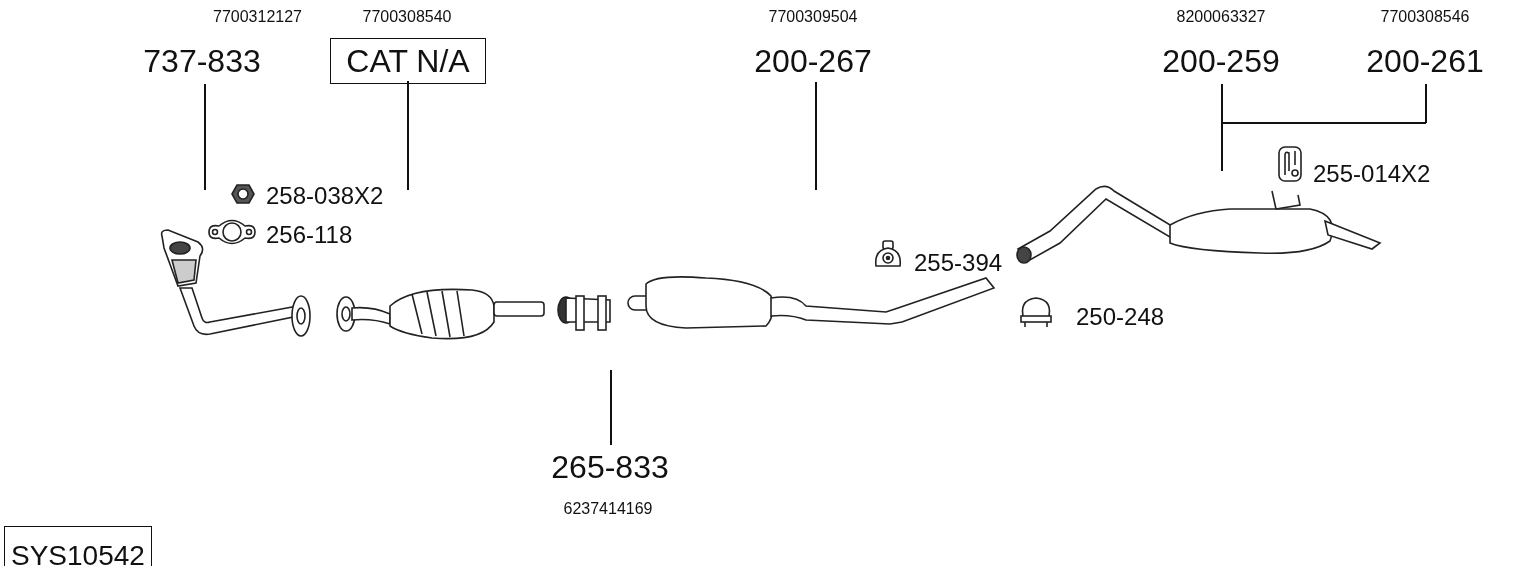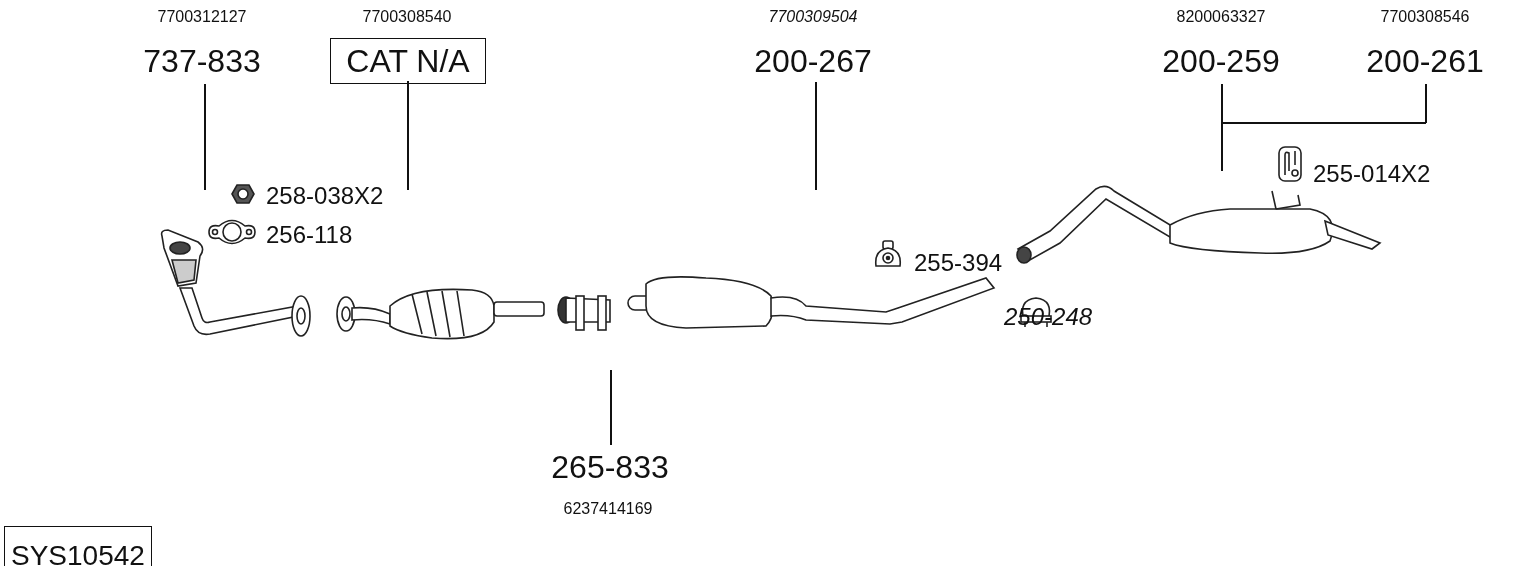--- a/index.html
+++ b/index.html
@@ -9,23 +9,23 @@
   .boxed { border:1.5px solid #111; padding:0 15px; display:inline-block; }
   .small { position:absolute; font-size:24px; }
   .line { position:absolute; background:#111; }
   svg.part { position:absolute; overflow:visible; }
   svg.part * { stroke:#222; fill:#fff; stroke-width:1.6; }
   .sys { position:absolute; left:4px; top:526px; font-size:28px; border:1.5px solid #111; padding:12px 6px; line-height:34px; }
 </style>
 </head>
 <body>
 
-<div class="oe" style="left:102px;top:8px;">7700312127</div>
+<div class="oe" style="left:102px;top:8px;text-align:right;">7700312127</div>
 <div class="oe" style="left:307px;top:8px;">7700308540</div>
-<div class="oe" style="left:713px;top:8px;font-style:italic;">7700309504</div>
+<div class="oe" style="left:713px;top:8px;">7700309504</div>
 <div class="oe" style="left:1121px;top:8px;">8200063327</div>
 <div class="oe" style="left:1325px;top:8px;text-align:center;">7700308546</div>
 
 <div class="pn" style="left:82px;top:39px;">737-833</div>
 <div class="pn" style="left:288px;top:38px;"><span class="boxed">CAT N/A</span></div>
 <div class="pn" style="left:693px;top:39px;">200-267</div>
 <div class="pn" style="left:1101px;top:39px;">200-259</div>
 <div class="pn" style="left:1305px;top:39px;">200-261</div>
 
 <div class="line" style="left:204px;top:84px;width:1.5px;height:106px;"></div>
@@ -60,21 +60,21 @@
     <circle cx="15" cy="18" r="1.5" style="fill:#222"></circle>
 </svg>
 <div class="small" style="left:914px;top:249px;">255-394</div>
 
 <svg class="part" style="left:1018px;top:294px;" width="36" height="34">
   <path d="M6 26 Q0 6 18 4 Q36 6 30 26"></path>
   <rect x="3" y="22" width="30" height="6"></rect>
   <line x1="7" y1="28" x2="7" y2="33"></line>
     <line x1="29" y1="28" x2="29" y2="33"></line>
 </svg>
-<div class="small" style="left:1004px;top:303px;font-style:italic;">250-248</div>
+<div class="small" style="left:1076px;top:303px;">250-248</div>
 
 <svg class="part" style="left:1277px;top:145px;" width="26" height="38">
   <rect x="2" y="2" width="22" height="34" rx="6"></rect>
   <path d="M8 30 L8 10 Q8 6 12 8 L12 26"></path>
   <circle cx="18" cy="28" r="3"></circle>
   <line x1="18" y1="6" x2="18" y2="20"></line>
 </svg>
 <div class="small" style="left:1313px;top:160px;">255-014X2</div>
 
 <svg class="part" style="left:158px;top:228px;" width="160" height="120">

